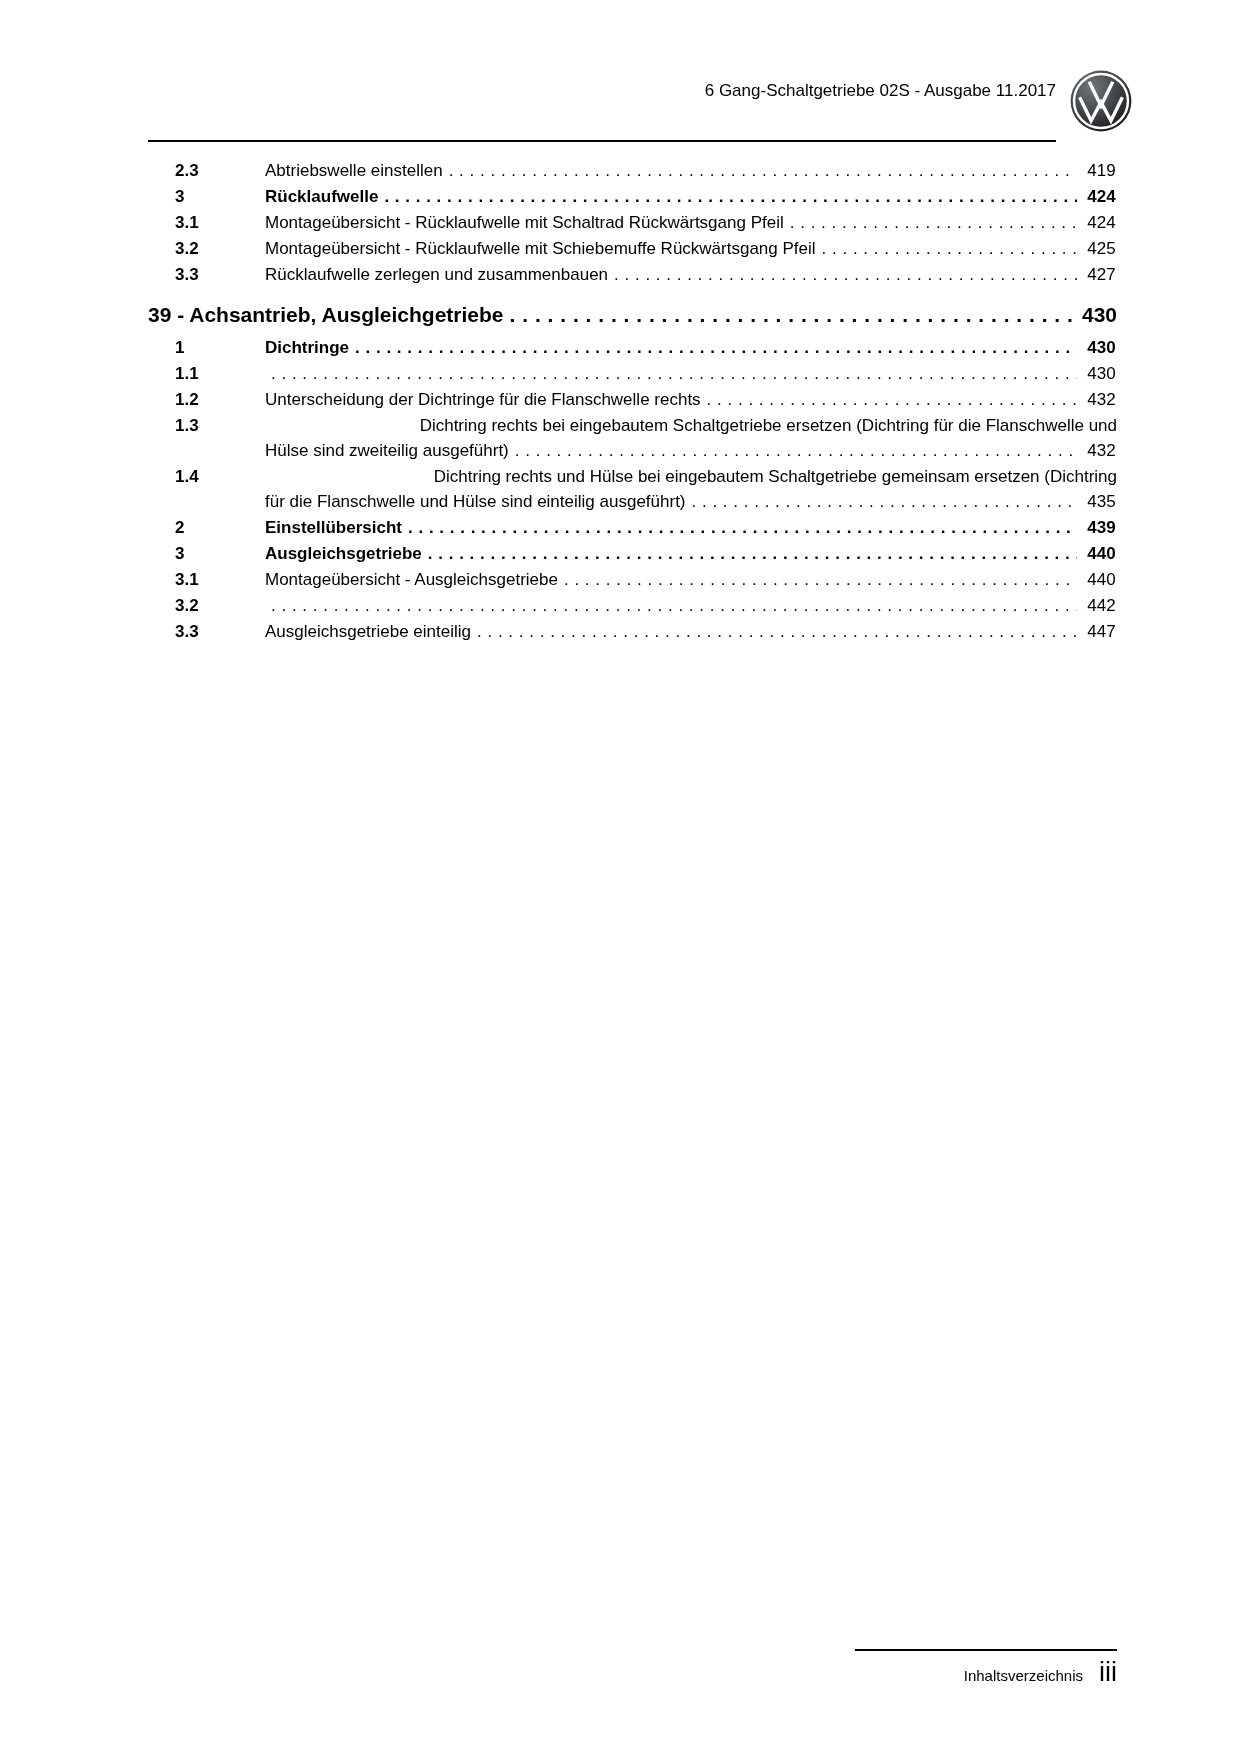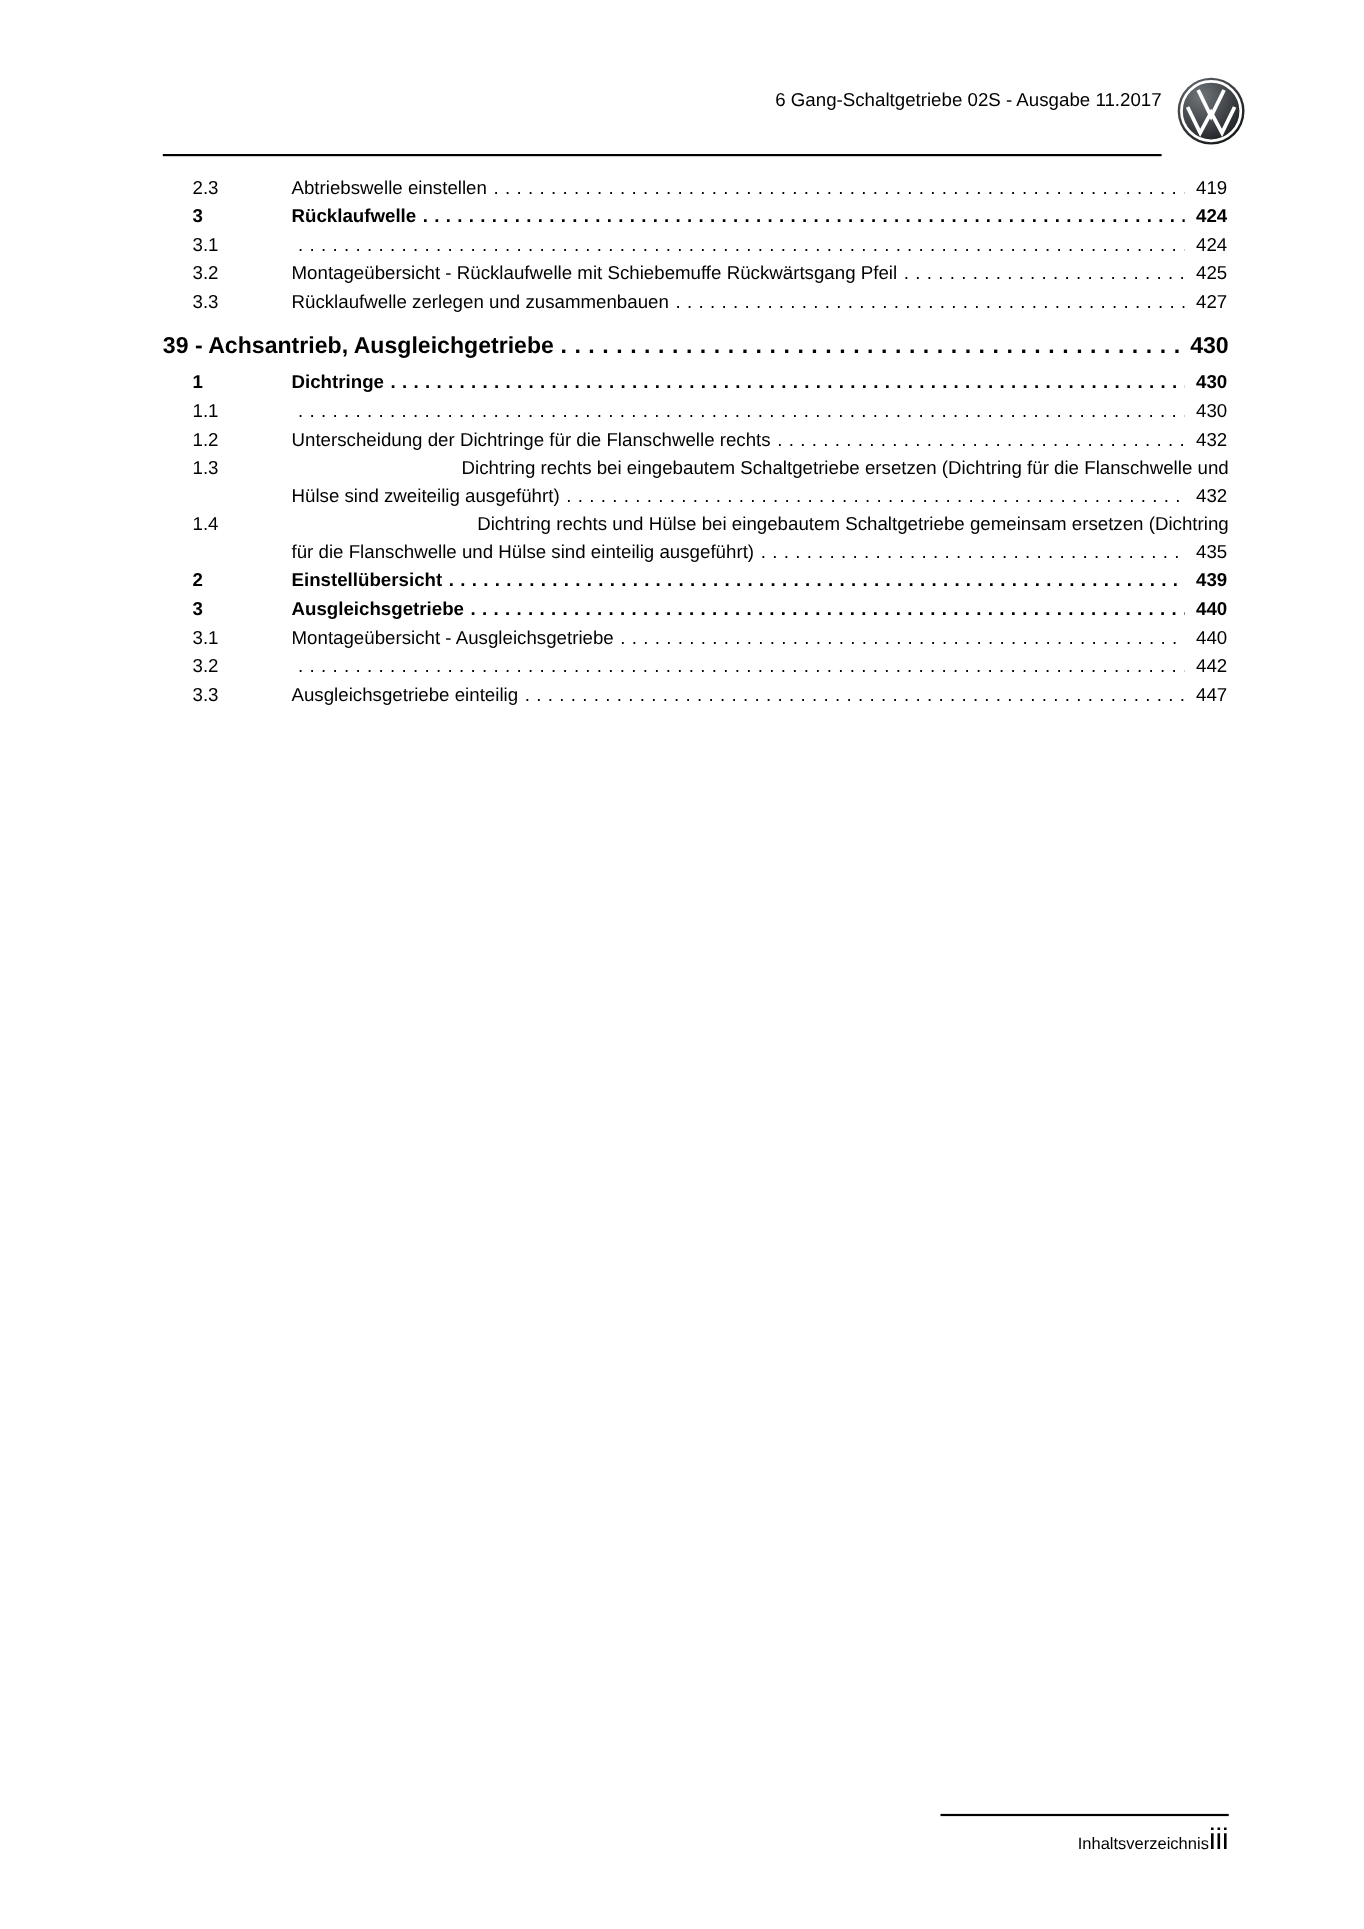--- a/index.html
+++ b/index.html
@@ -55,21 +55,21 @@
     font-weight: bold;
     font-size: 21px;
     line-height: 30px;
     margin-top: 13px;
     margin-bottom: 5px;
     min-width: 0;
   }
   .toc-chapter-title { white-space: nowrap; flex: 0 0 auto; }
   .toc-row { display: flex; margin-bottom: 1px; }
   .toc-row.bold { font-weight: bold; }
-  .toc-num { flex: 0 0 90px; margin-left: 27px; }
+  .toc-num { flex: 0 0 90px; margin-left: 27px; font-weight: bold; }
   .toc-body { flex: 1 1 auto; min-width: 0; }
   .toc-preline { white-space: nowrap; text-align: right; }
   .toc-lastline { display: flex; align-items: baseline; min-width: 0; }
   .toc-title { white-space: nowrap; flex: 0 0 auto; text-align: right; }
   .toc-leader {
     flex: 1 1 0;
     min-width: 12px;
     overflow: hidden;
     white-space: nowrap;
     padding-left: 6px;
@@ -91,20 +91,21 @@
     border-top: 2px solid #000;
   }
   .footer-text {
     position: absolute;
     top: 1655px;
     left: 148px;
     width: 969px;
     display: flex;
     justify-content: flex-end;
     align-items: baseline;
+    gap: 16px;
   }
   .footer-label { font-size: 15px; }
   .footer-page { font-size: 27px; line-height: 34px; }
 </style>
 </head>
 <body>
 
 <header>
   <div class="header-text">
     <div class="header-edition">6 Gang-Schaltgetriebe 02S - Ausgabe 11.2017</div>
@@ -146,20 +147,21 @@
             <span class="toc-title">Rücklaufwelle</span>
             <span class="toc-leader">. . . . . . . . . . . . . . . . . . . . . . . . . . . . . . . . . . . . . . . . . . . . . . . . . . . . . . . . . . . . . . . . . . . . . . . . . . . . . . . . . . . . . . . . . . . . . . . . . . . . . . . . . . . . . . . . . . . . . . . . . . . . . . . . . . . . . . . . . . . . . . . . . . . . . . . . . . . . . . . . . . . . . . . . . . . . . . . . . . . . . . . . . . . . . . . . . . . . . . . . . . . . . . . . . . . . . . . . . . . . . . . . . . . . . . . . . . . . . . . . . . . . . . . . . . . . . . . . . . . . </span>
             <span class="toc-page">424</span>
           </div>
         </div>
       </div>
       <div class="toc-row">
         <span class="toc-num">3.1</span>
         <div class="toc-body">
           <div class="toc-lastline">
+            <span class="toc-title">Montageübersicht - Rücklaufwelle mit Schaltrad Rückwärtsgang Pfeil</span>
             <span class="toc-leader">. . . . . . . . . . . . . . . . . . . . . . . . . . . . . . . . . . . . . . . . . . . . . . . . . . . . . . . . . . . . . . . . . . . . . . . . . . . . . . . . . . . . . . . . . . . . . . . . . . . . . . . . . . . . . . . . . . . . . . . . . . . . . . . . . . . . . . . . . . . . . . . . . . . . . . . . . . . . . . . . . . . . . . . . . . . . . . . . . . . . . . . . . . . . . . . . . . . . . . . . . . . . . . . . . . . . . . . . . . . . . . . . . . . . . . . . . . . . . . . . . . . . . . . . . . . . . . . . . . . . </span>
             <span class="toc-page">424</span>
           </div>
         </div>
       </div>
       <div class="toc-row">
         <span class="toc-num">3.2</span>
         <div class="toc-body">
           <div class="toc-lastline">
             <span class="toc-title">Montageübersicht - Rücklaufwelle mit Schiebemuffe Rückwärtsgang Pfeil</span>

